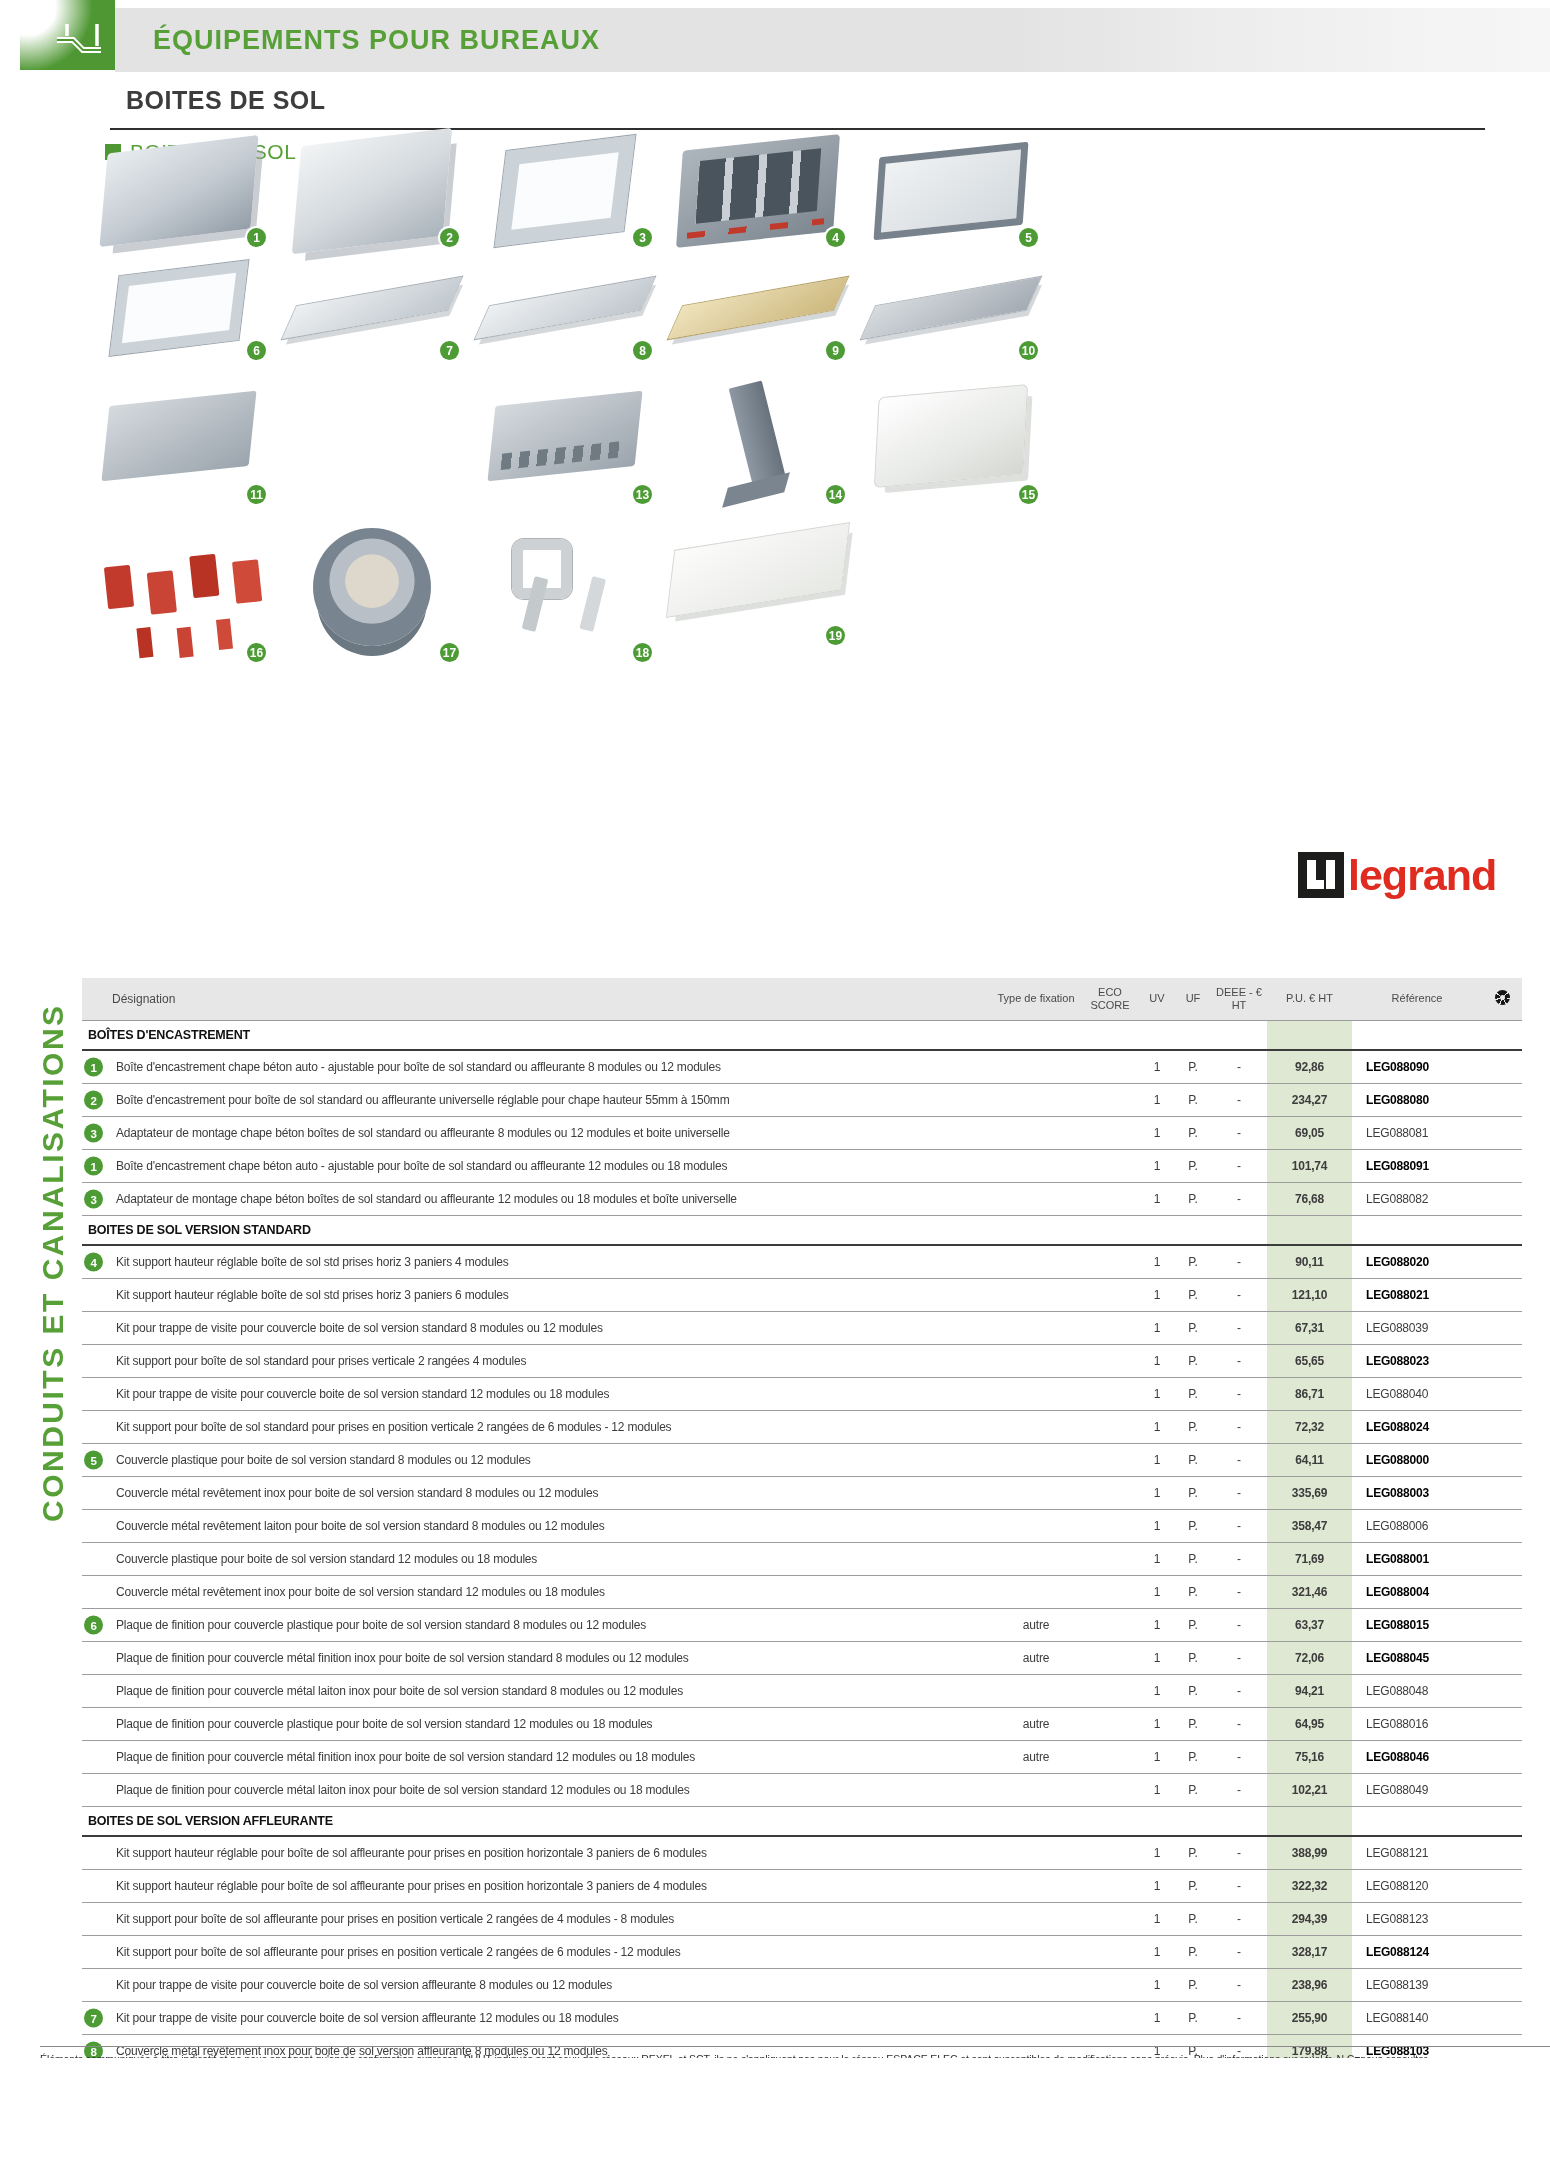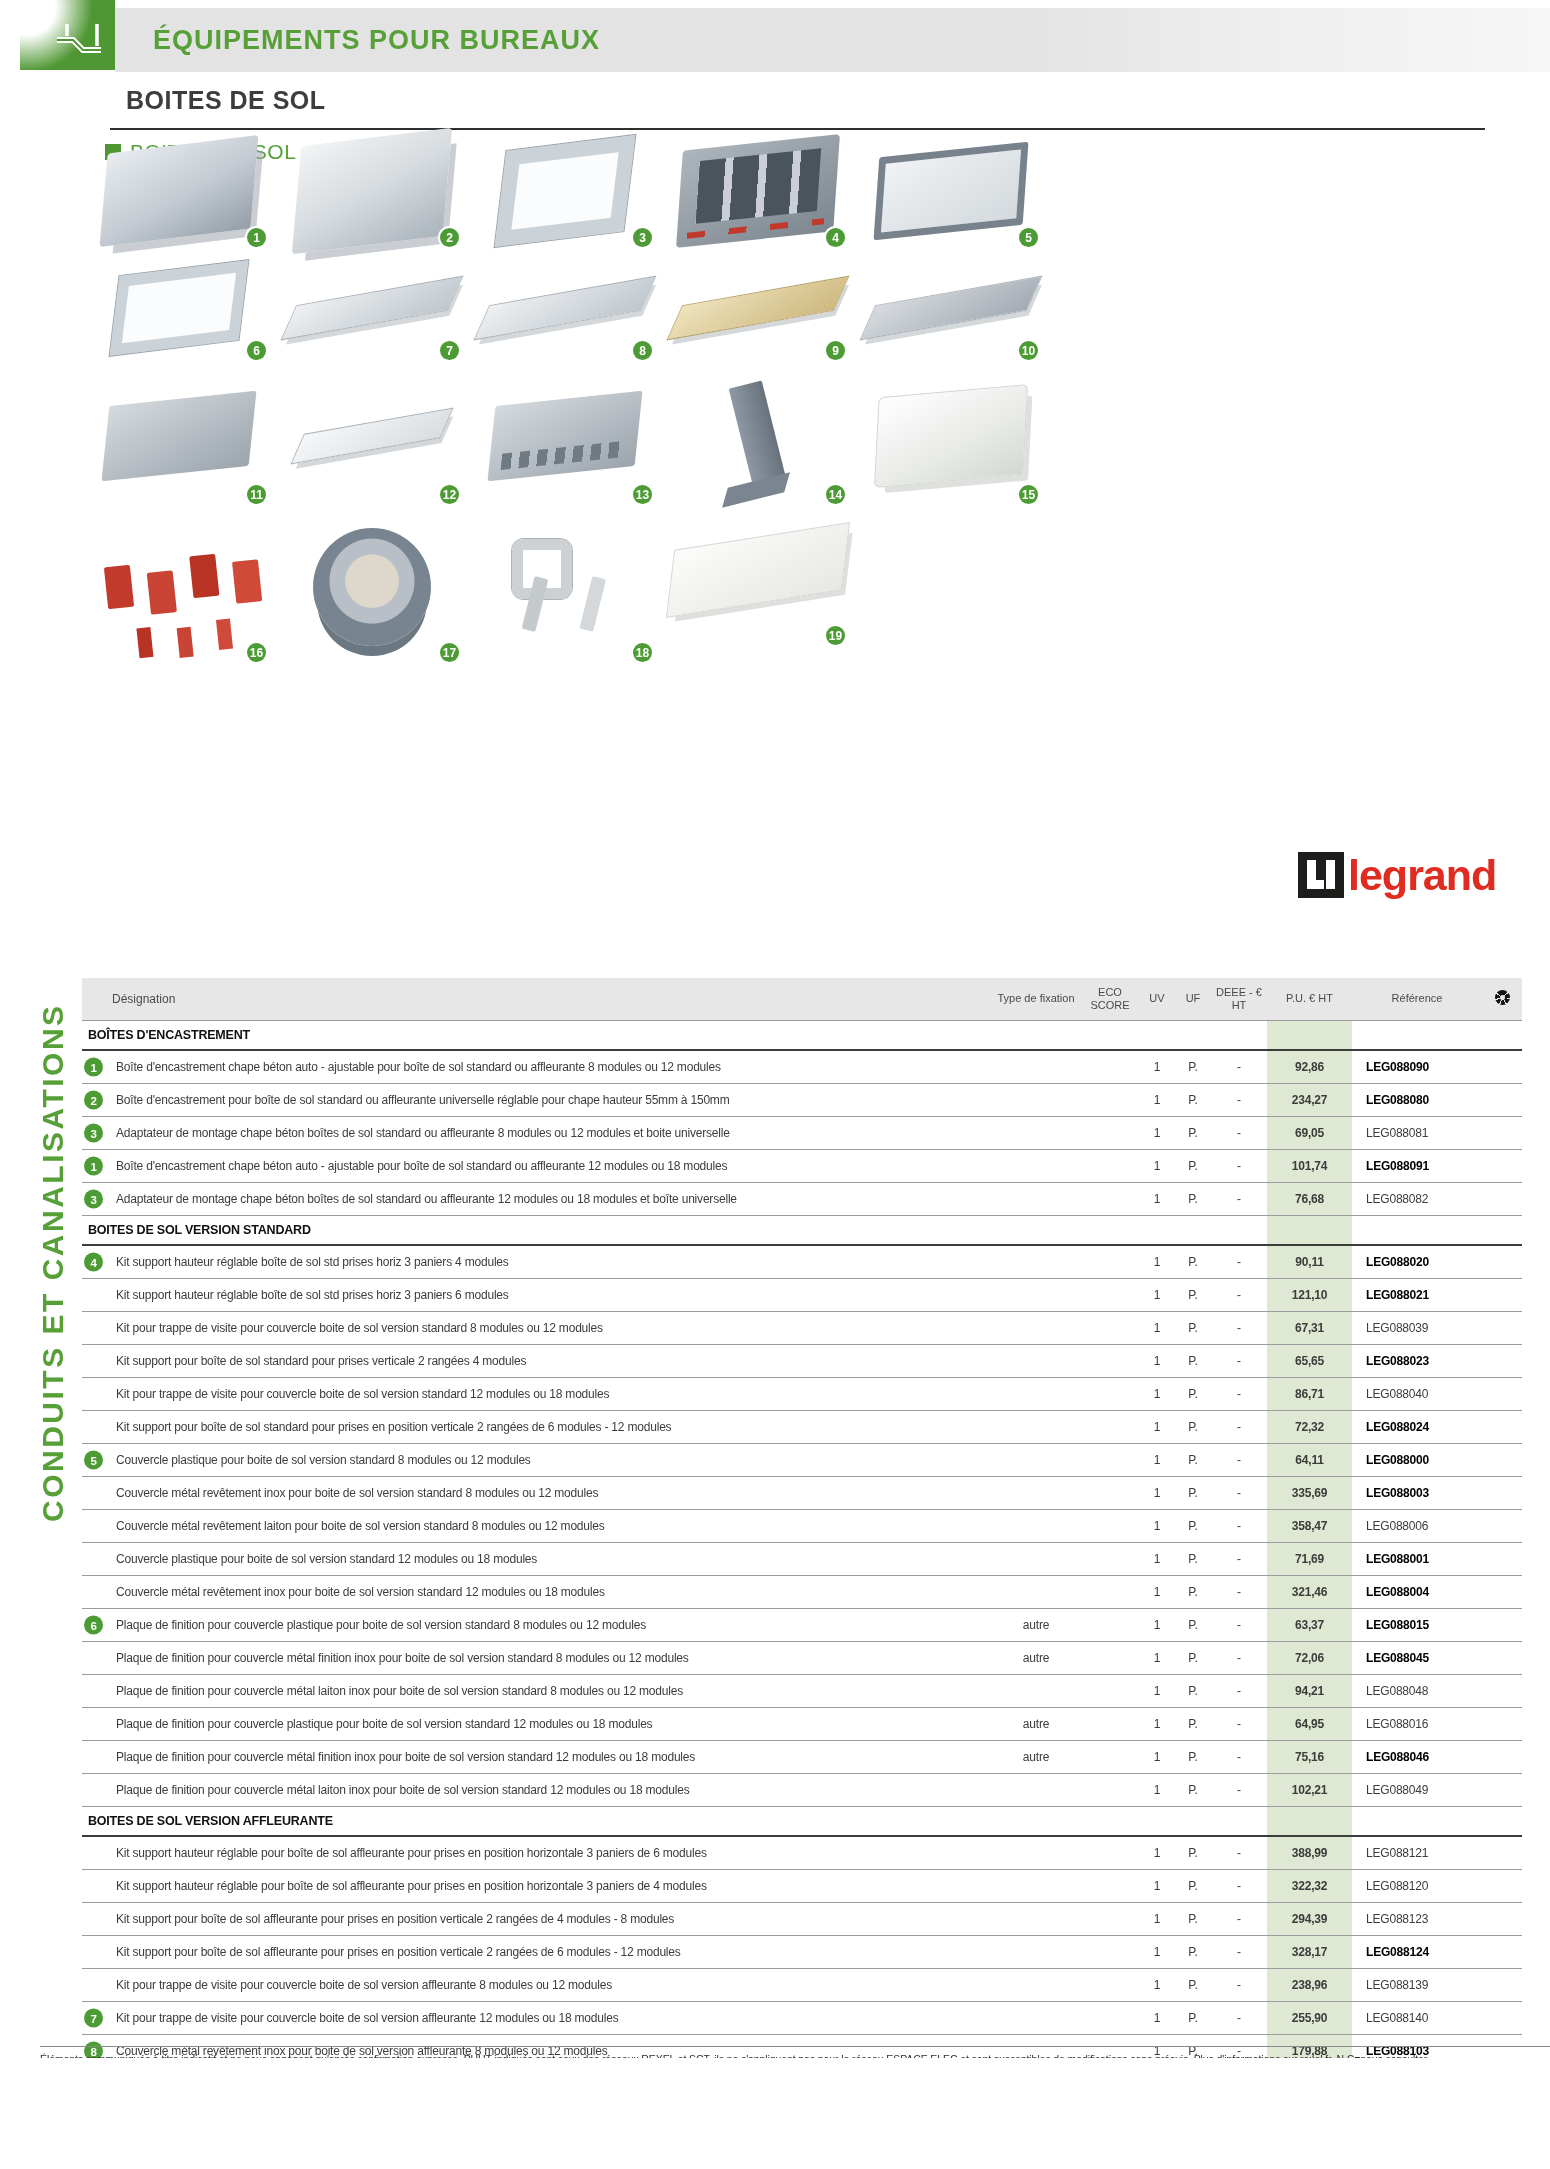--- a/index.html
+++ b/index.html
@@ -189,24 +189,20 @@
         <span class="badge">9</span>
       </div>
       <div class="cell" style="left: 834px; top: 256px; width: 193px; height: 104px;">
         <div class="photo t-plate dark"></div>
         <span class="badge">10</span>
       </div>
       <div class="cell" style="left: 62px; top: 368px; width: 193px; height: 136px;">
         <div class="photo t-low"></div>
         <span class="badge">11</span>
       </div>
-      <div class="cell" style="left: 255px; top: 368px; width: 193px; height: 136px;">
-        <div class="photo t-plate light"></div>
-        <span class="badge">12</span>
-      </div>
       <div class="cell" style="left: 448px; top: 368px; width: 193px; height: 136px;">
         <div class="photo t-low dots"></div>
         <span class="badge">13</span>
       </div>
       <div class="cell" style="left: 641px; top: 368px; width: 193px; height: 136px;">
         <div class="photo t-bracket"></div>
         <span class="badge">14</span>
       </div>
       <div class="cell" style="left: 834px; top: 368px; width: 193px; height: 136px;">
         <div class="photo t-tray"></div>

